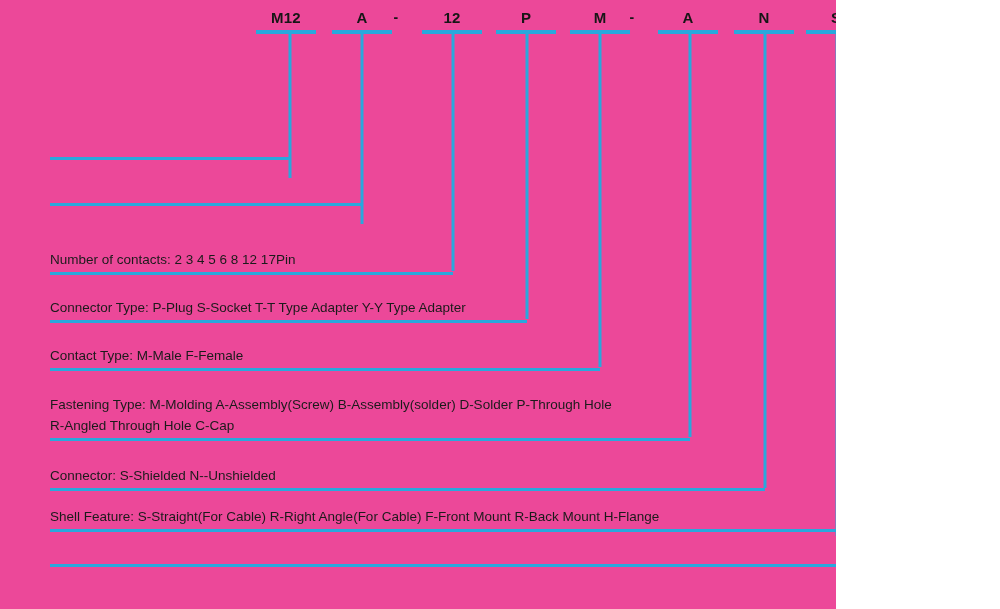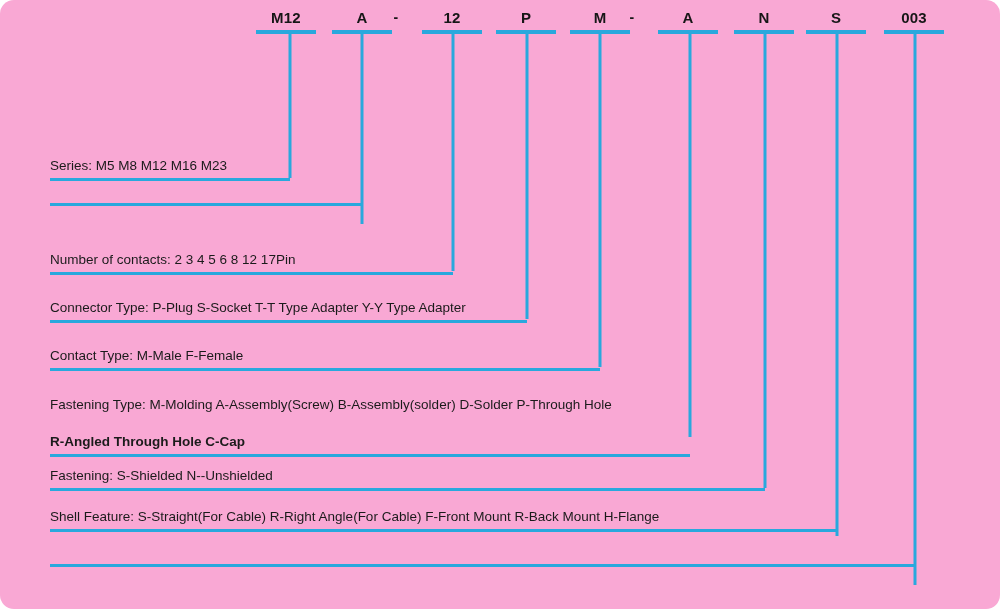--- a/index.html
+++ b/index.html
@@ -6,25 +6,24 @@
     margin: 0;
     padding: 0;
     background: #ffffff;
   }
   body {
     font-family: "Liberation Sans", "DejaVu Sans", sans-serif;
     color: #1a1a1a;
   }
   #page {
     position: relative;
-    width: 1000px;
+    width: 836px;
     height: 609px;
-    background: #f9a8d4;
+    background: #ec4899;
     overflow: hidden;
-    border-radius: 14px;
   }
 
   
   .code-cell {
     position: absolute;
     top: 8px;
     width: 64px;
     text-align: center;
   }
   .code-text {
@@ -70,22 +69,21 @@
     left: 50px;
   }
   .legend-text {
     display: block;
     font-size: 13.5px;
     line-height: 21px;
     color: #1b1b1b;
     white-space: nowrap;
   }
   .legend-text.l2 {
-    margin-top: 16px;
-    font-weight: bold;
+    margin-top: 0px;
   }
   .legend-rule {
     display: block;
     height: 3px;
     background: #29a8dd;
     margin-top: 2px;
   }
   .legend-row.serial .legend-text {
     font-size: 13.5px;
   }
@@ -150,21 +148,20 @@
     </div>
     <div class="code-cell" style="left:882px">
       <span class="code-text">003</span>
       <span class="code-bar"></span>
     </div>
   </div>
 
   <div>
 
     <div class="legend-row" style="top:155px">
-      <span class="legend-text">Series: M5  M8  M12  M16  M23</span>
       <span class="legend-rule" style="width:240px"></span>
     </div>
 
     <div class="legend-row" style="top:201px">
       <span class="legend-rule" style="width:312px"></span>
     </div>
 
     <div class="legend-row" style="top:249px">
       <span class="legend-text">Number of contacts: 2  3  4  5  6  8  12  17Pin</span>
       <span class="legend-rule" style="width:403px"></span>
@@ -180,21 +177,21 @@
       <span class="legend-rule" style="width:550px"></span>
     </div>
 
     <div class="legend-row" style="top:394px">
       <span class="legend-text">Fastening Type: M-Molding  A-Assembly(Screw)  B-Assembly(solder)  D-Solder  P-Through Hole</span>
       <span class="legend-text l2">R-Angled Through Hole  C-Cap</span>
       <span class="legend-rule" style="width:640px"></span>
     </div>
 
     <div class="legend-row" style="top:465px">
-      <span class="legend-text">Fastening: S-Shielded  N--Unshielded</span>
+      <span class="legend-text">Connector: S-Shielded  N--Unshielded</span>
       <span class="legend-rule" style="width:715px"></span>
     </div>
 
     <div class="legend-row" style="top:506px">
       <span class="legend-text">Shell Feature: S-Straight(For Cable)   R-Right Angle(For Cable)   F-Front Mount  R-Back Mount  H-Flange</span>
       <span class="legend-rule" style="width:787px"></span>
     </div>
 
     <div class="legend-row serial" style="top:562px">
       <span class="legend-rule" style="width:865px"></span>

